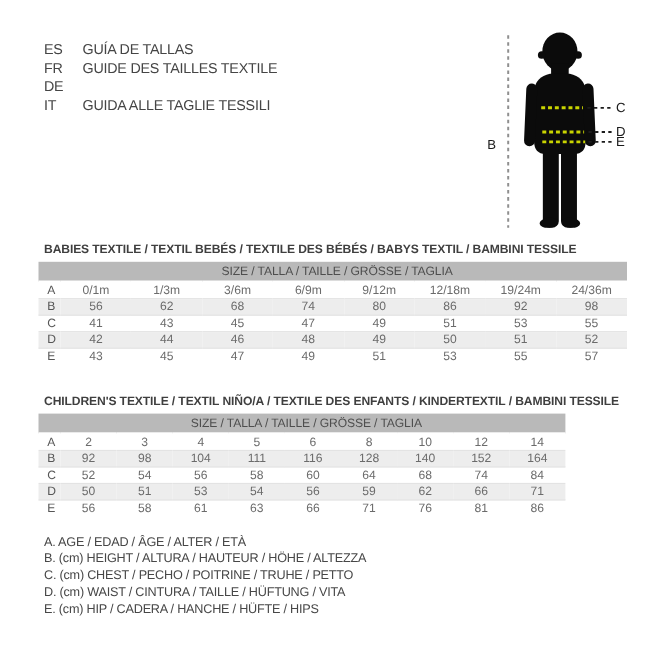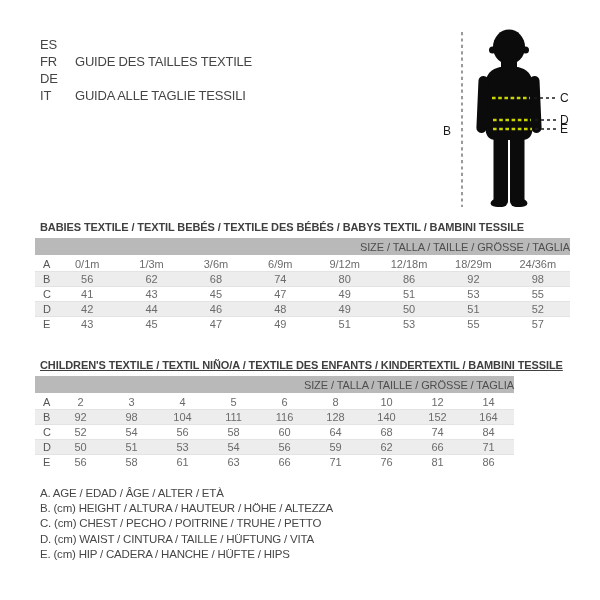--- a/index.html
+++ b/index.html
@@ -14,28 +14,28 @@
   
   .figure-wrap { position:absolute; left:430px; top:10px; width:160px; height:200px; }
   .figure-wrap svg { width:100%; height:100%; display:block; }
   .fig-label { font-family:"Liberation Sans", sans-serif; font-size:12px; fill:#1a1a1a; }
   
   .section-title {
     position:absolute; left:40px; font-size:11px; font-weight:bold;
     color:#3f3f3f; letter-spacing:-0.1px; white-space:nowrap;
   }
   #babies-title { top:221px; }
-  #children-title { top:359px;text-decoration:underline; }
+  #children-title { top:359px; }
   
   table.size-table { position:absolute; border-collapse:collapse; table-layout:fixed; }
   #babies-table { left:35px; top:238px; width:535px; }
   #children-table { left:35px; top:376px; width:479px; }
   table.size-table th {
     background:#b9b9b9; color:#4e4e4e; font-weight:normal; font-size:11px;
-    text-align:right; height:15px; padding:1px 0 1px 8px; letter-spacing:-0.1px;
+    text-align:center; height:15px; padding:1px 0 1px 8px; letter-spacing:-0.1px;
     border-bottom:2px solid #ffffff;
   }
   table.size-table td {
     font-size:11px; color:#6b6b6b; text-align:center; height:14px; padding:0;
     border-bottom:1px solid #e3e3e3; white-space:nowrap;
   }
   table.size-table td:first-child { text-align:left; padding-left:8px; color:#565656; }
   table.size-table col.letter-col { width:20px; }
   table.size-table tbody tr:nth-child(even) td { background:#ededed; }
   table.size-table tbody tr:last-child td { border-bottom:none; }
@@ -44,20 +44,21 @@
   .legend-line { font-size:11.5px; line-height:15.2px; color:#474747; letter-spacing:-0.2px; white-space:nowrap; }
 </style>
 </head>
 <body>
 
 <div id="canvas">
 
   <div class="languages">
     <div class="lang-row">
       <span class="lang-code">ES</span>
+      <span class="lang-text">GUÍA DE TALLAS</span>
     </div>
     <div class="lang-row">
       <span class="lang-code">FR</span>
       <span class="lang-text">GUIDE DES TAILLES TEXTILE</span>
     </div>
     <div class="lang-row">
       <span class="lang-code">DE</span>
     </div>
     <div class="lang-row">
       <span class="lang-code">IT</span>
@@ -119,21 +120,21 @@
     </thead>
     <tbody>
         <tr>
           <td>A</td>
           <td>0/1m</td>
           <td>1/3m</td>
           <td>3/6m</td>
           <td>6/9m</td>
           <td>9/12m</td>
           <td>12/18m</td>
-          <td>18/29m</td>
+          <td>19/24m</td>
           <td>24/36m</td>
         </tr>
         <tr>
           <td>B</td>
           <td>56</td>
           <td>62</td>
           <td>68</td>
           <td>74</td>
           <td>80</td>
           <td>86</td>

